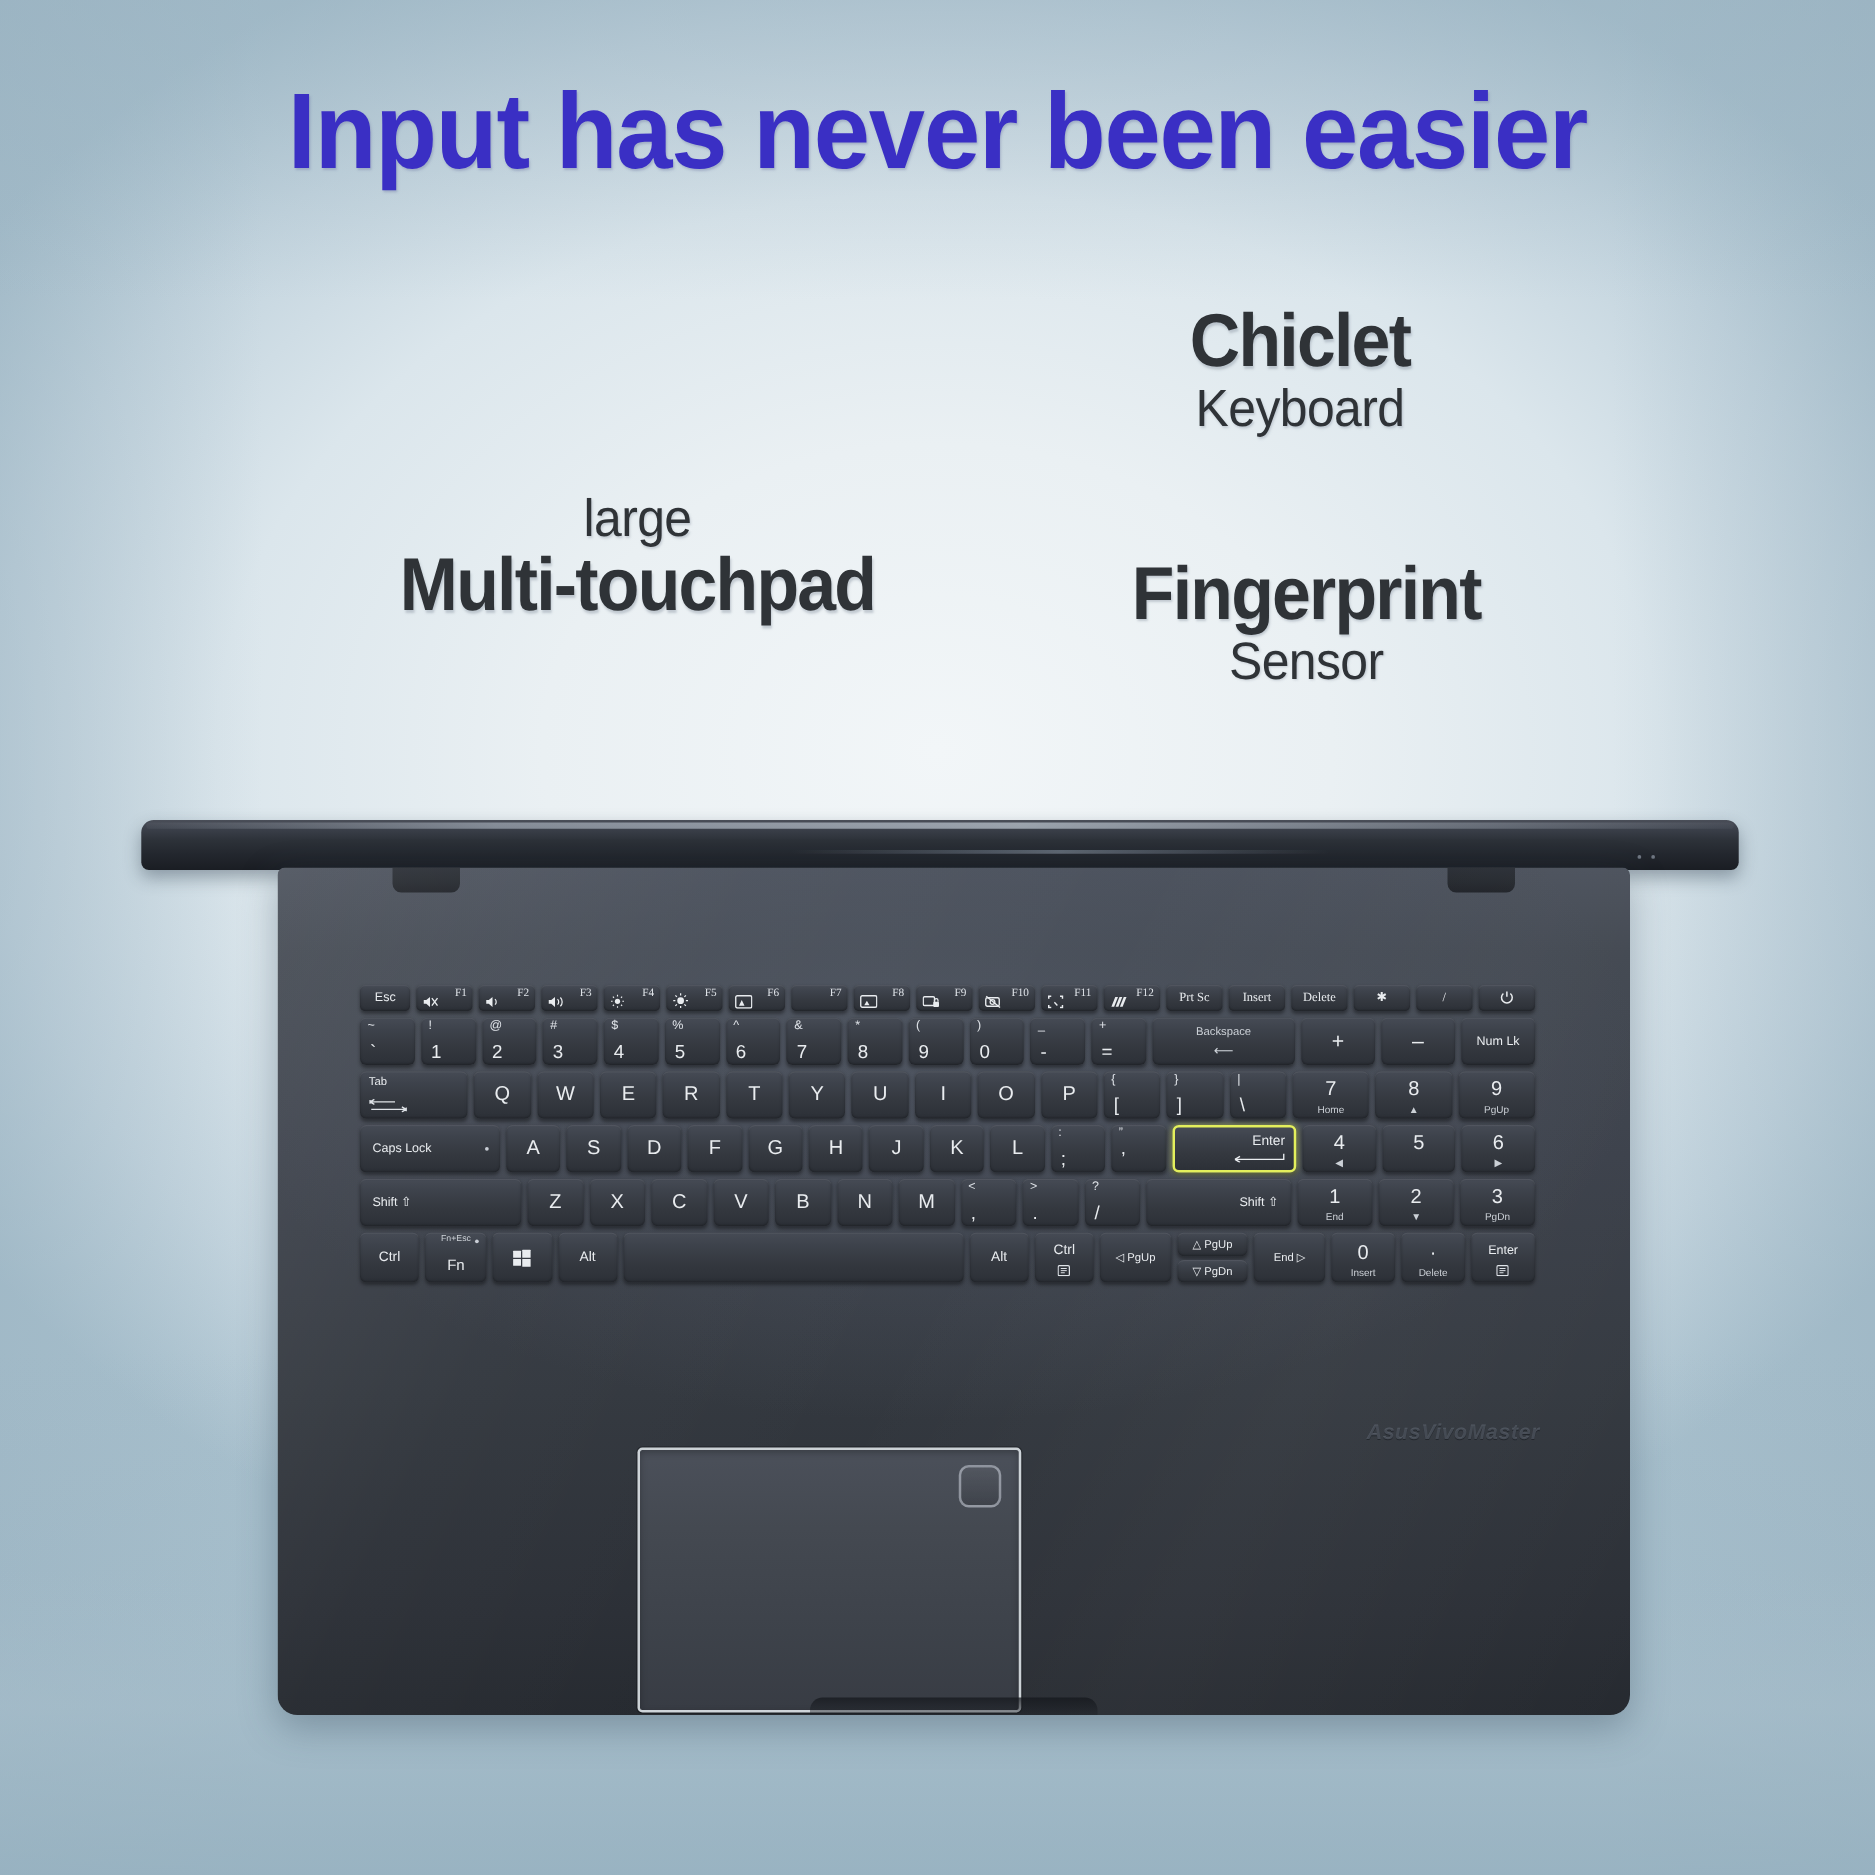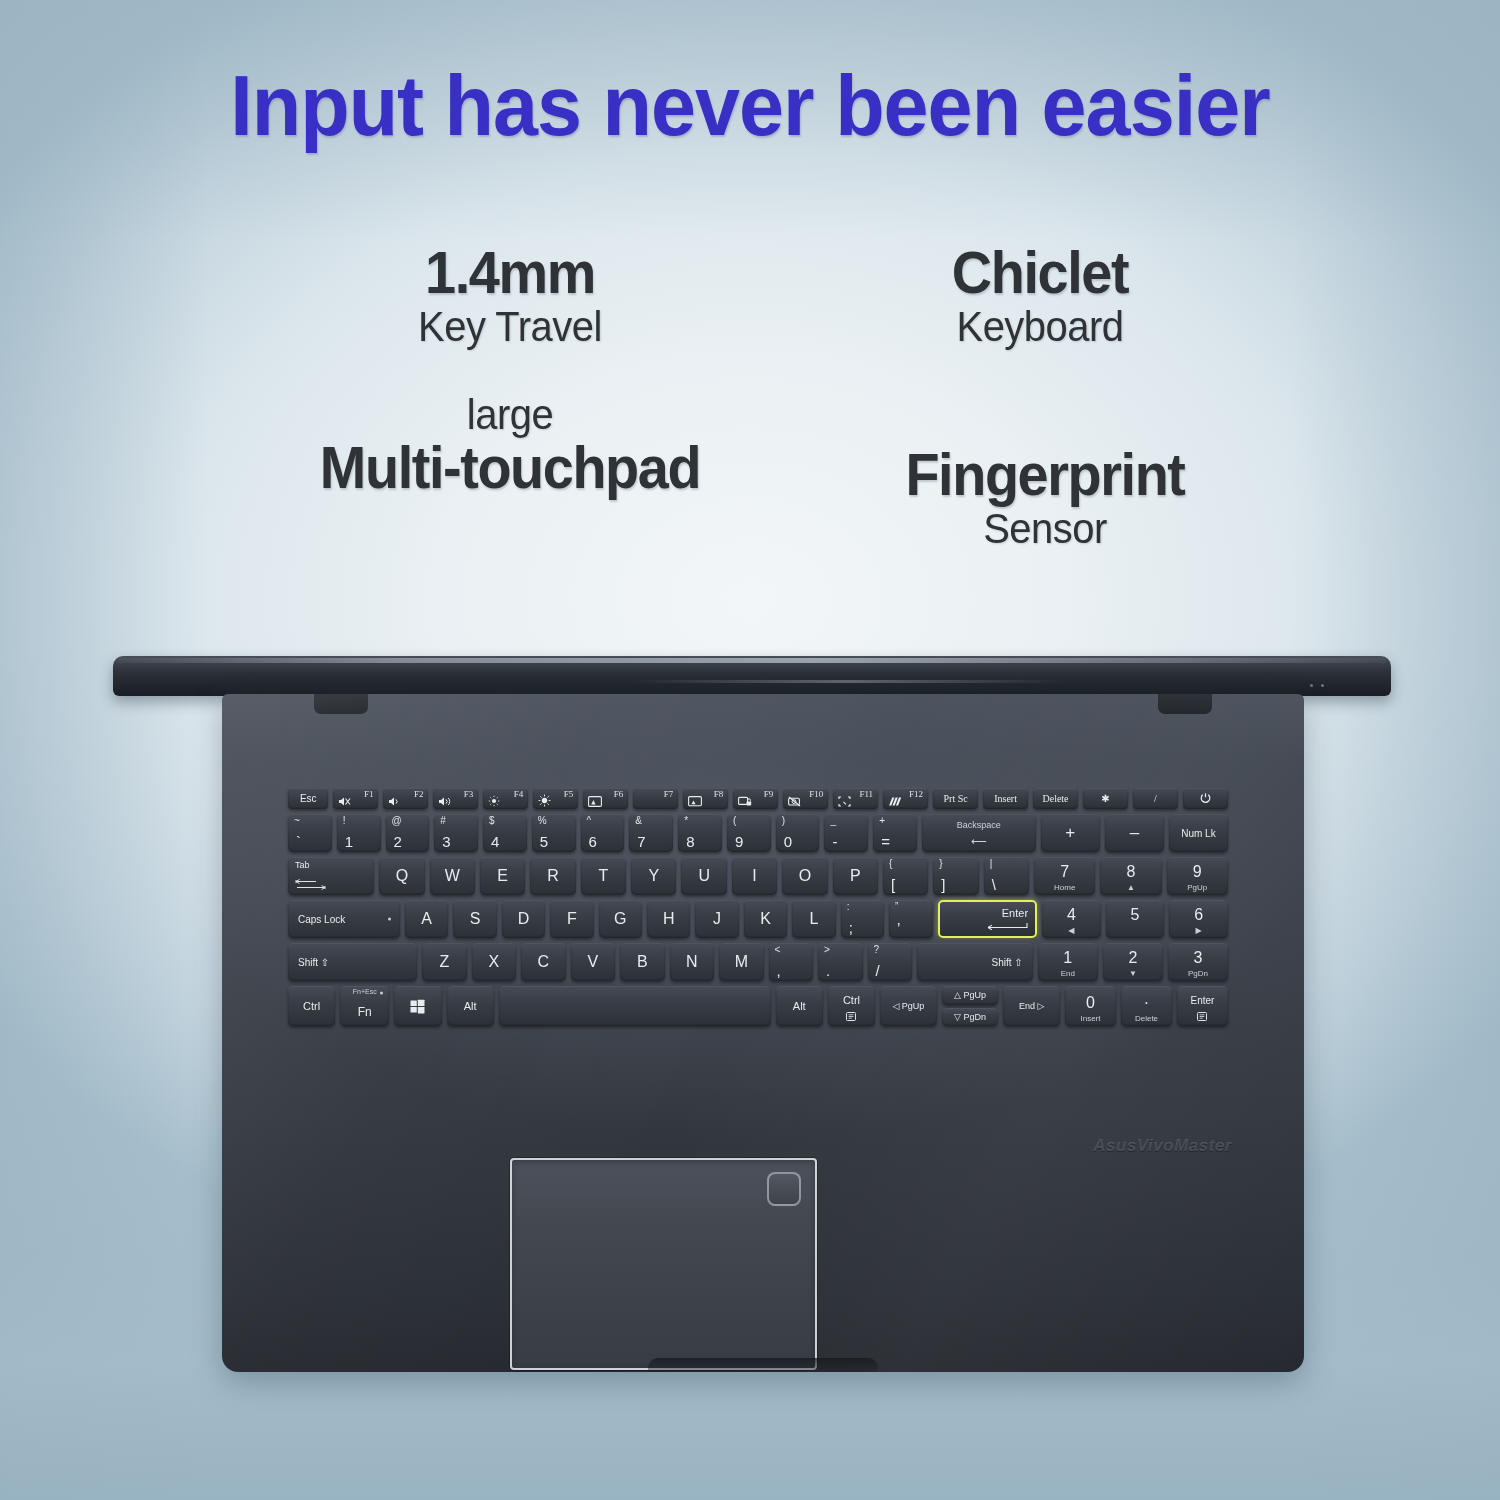--- a/index.html
+++ b/index.html
@@ -218,24 +218,20 @@
 </head>
 <body>
 
 <div class="bg-sheen"></div>
 <div class="bg-floor"></div>
 
 <div class="headline">Input has never been easier</div>
 
 <div class="features">
 
-  <div class="feat f-travel">
-    <div class="big">1.4mm</div>
-    <div class="small">Key Travel</div>
-  </div>
 
   <div class="feat f-chiclet">
     <div class="big">Chiclet</div>
     <div class="small">Keyboard</div>
   </div>
 
   <div class="feat f-finger">
     <div class="big">Fingerprint</div>
     <div class="small">Sensor</div>
   </div>

